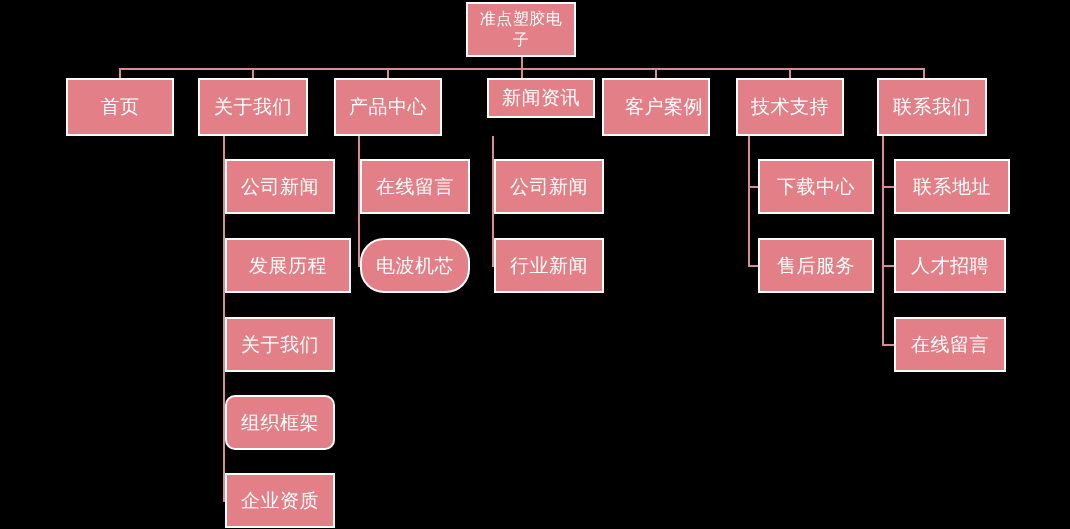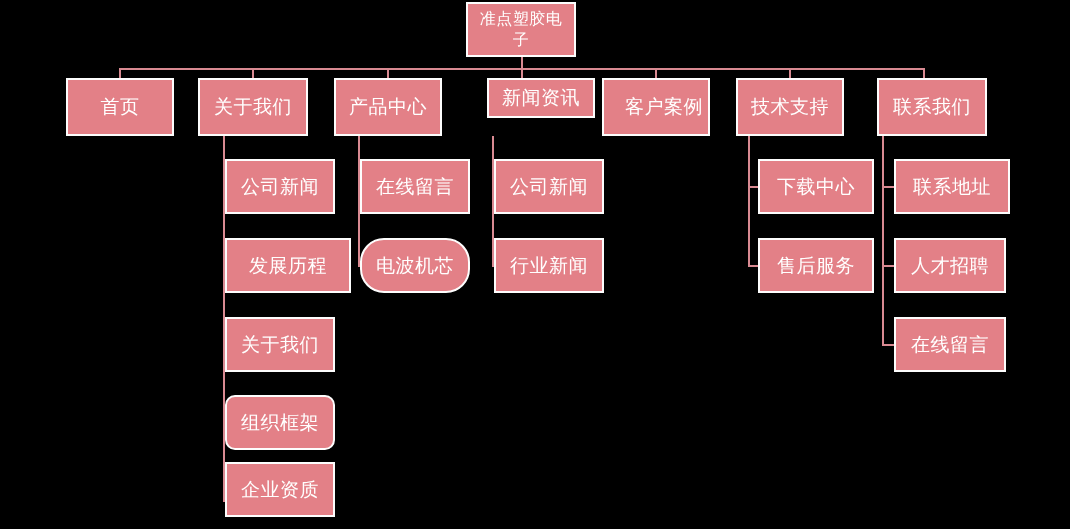--- a/index.html
+++ b/index.html
@@ -93,21 +93,21 @@
   <div class="node" style="left:334px; top:78px; width:108px; height:58px;">产品中心</div>
   <div class="node" style="left:467px; top:78px; width:108px; height:40px;margin-left:20px;">新闻资讯</div>
   <div class="node" style="left:602px; top:78px; width:108px; height:58px;padding-left:20px;">客户案例</div>
   <div class="node" style="left:736px; top:78px; width:108px; height:58px;">技术支持</div>
   <div class="node" style="left:869px; top:78px; width:110px; height:58px;margin-left:8px;">联系我们</div>
 
   <div class="node" style="left:225px; top:159px; width:110px; height:55px;">公司新闻</div>
   <div class="node" style="left:225px; top:238px; width:126px; height:55px;">发展历程</div>
   <div class="node" style="left:225px; top:317px; width:110px; height:55px;">关于我们</div>
   <div class="node" style="left:225px; top:395px; width:110px; height:55px;border-radius:10px;">组织框架</div>
-  <div class="node" style="left:225px; top:462px; width:110px; height:55px;">企业资质</div>
+  <div class="node" style="left:225px; top:473px; width:110px; height:55px;">企业资质</div>
 
   <div class="node" style="left:360px; top:159px; width:110px; height:55px;">在线留言</div>
   <div class="node" style="left:360px; top:238px; width:110px; height:55px;border-radius:24px;">电波机芯</div>
 
   <div class="node" style="left:494px; top:159px; width:110px; height:55px;">公司新闻</div>
   <div class="node" style="left:494px; top:238px; width:110px; height:55px;">行业新闻</div>
 
   <div class="node" style="left:758px; top:159px; width:116px; height:55px;">下载中心</div>
   <div class="node" style="left:758px; top:238px; width:116px; height:55px;">售后服务</div>
 

